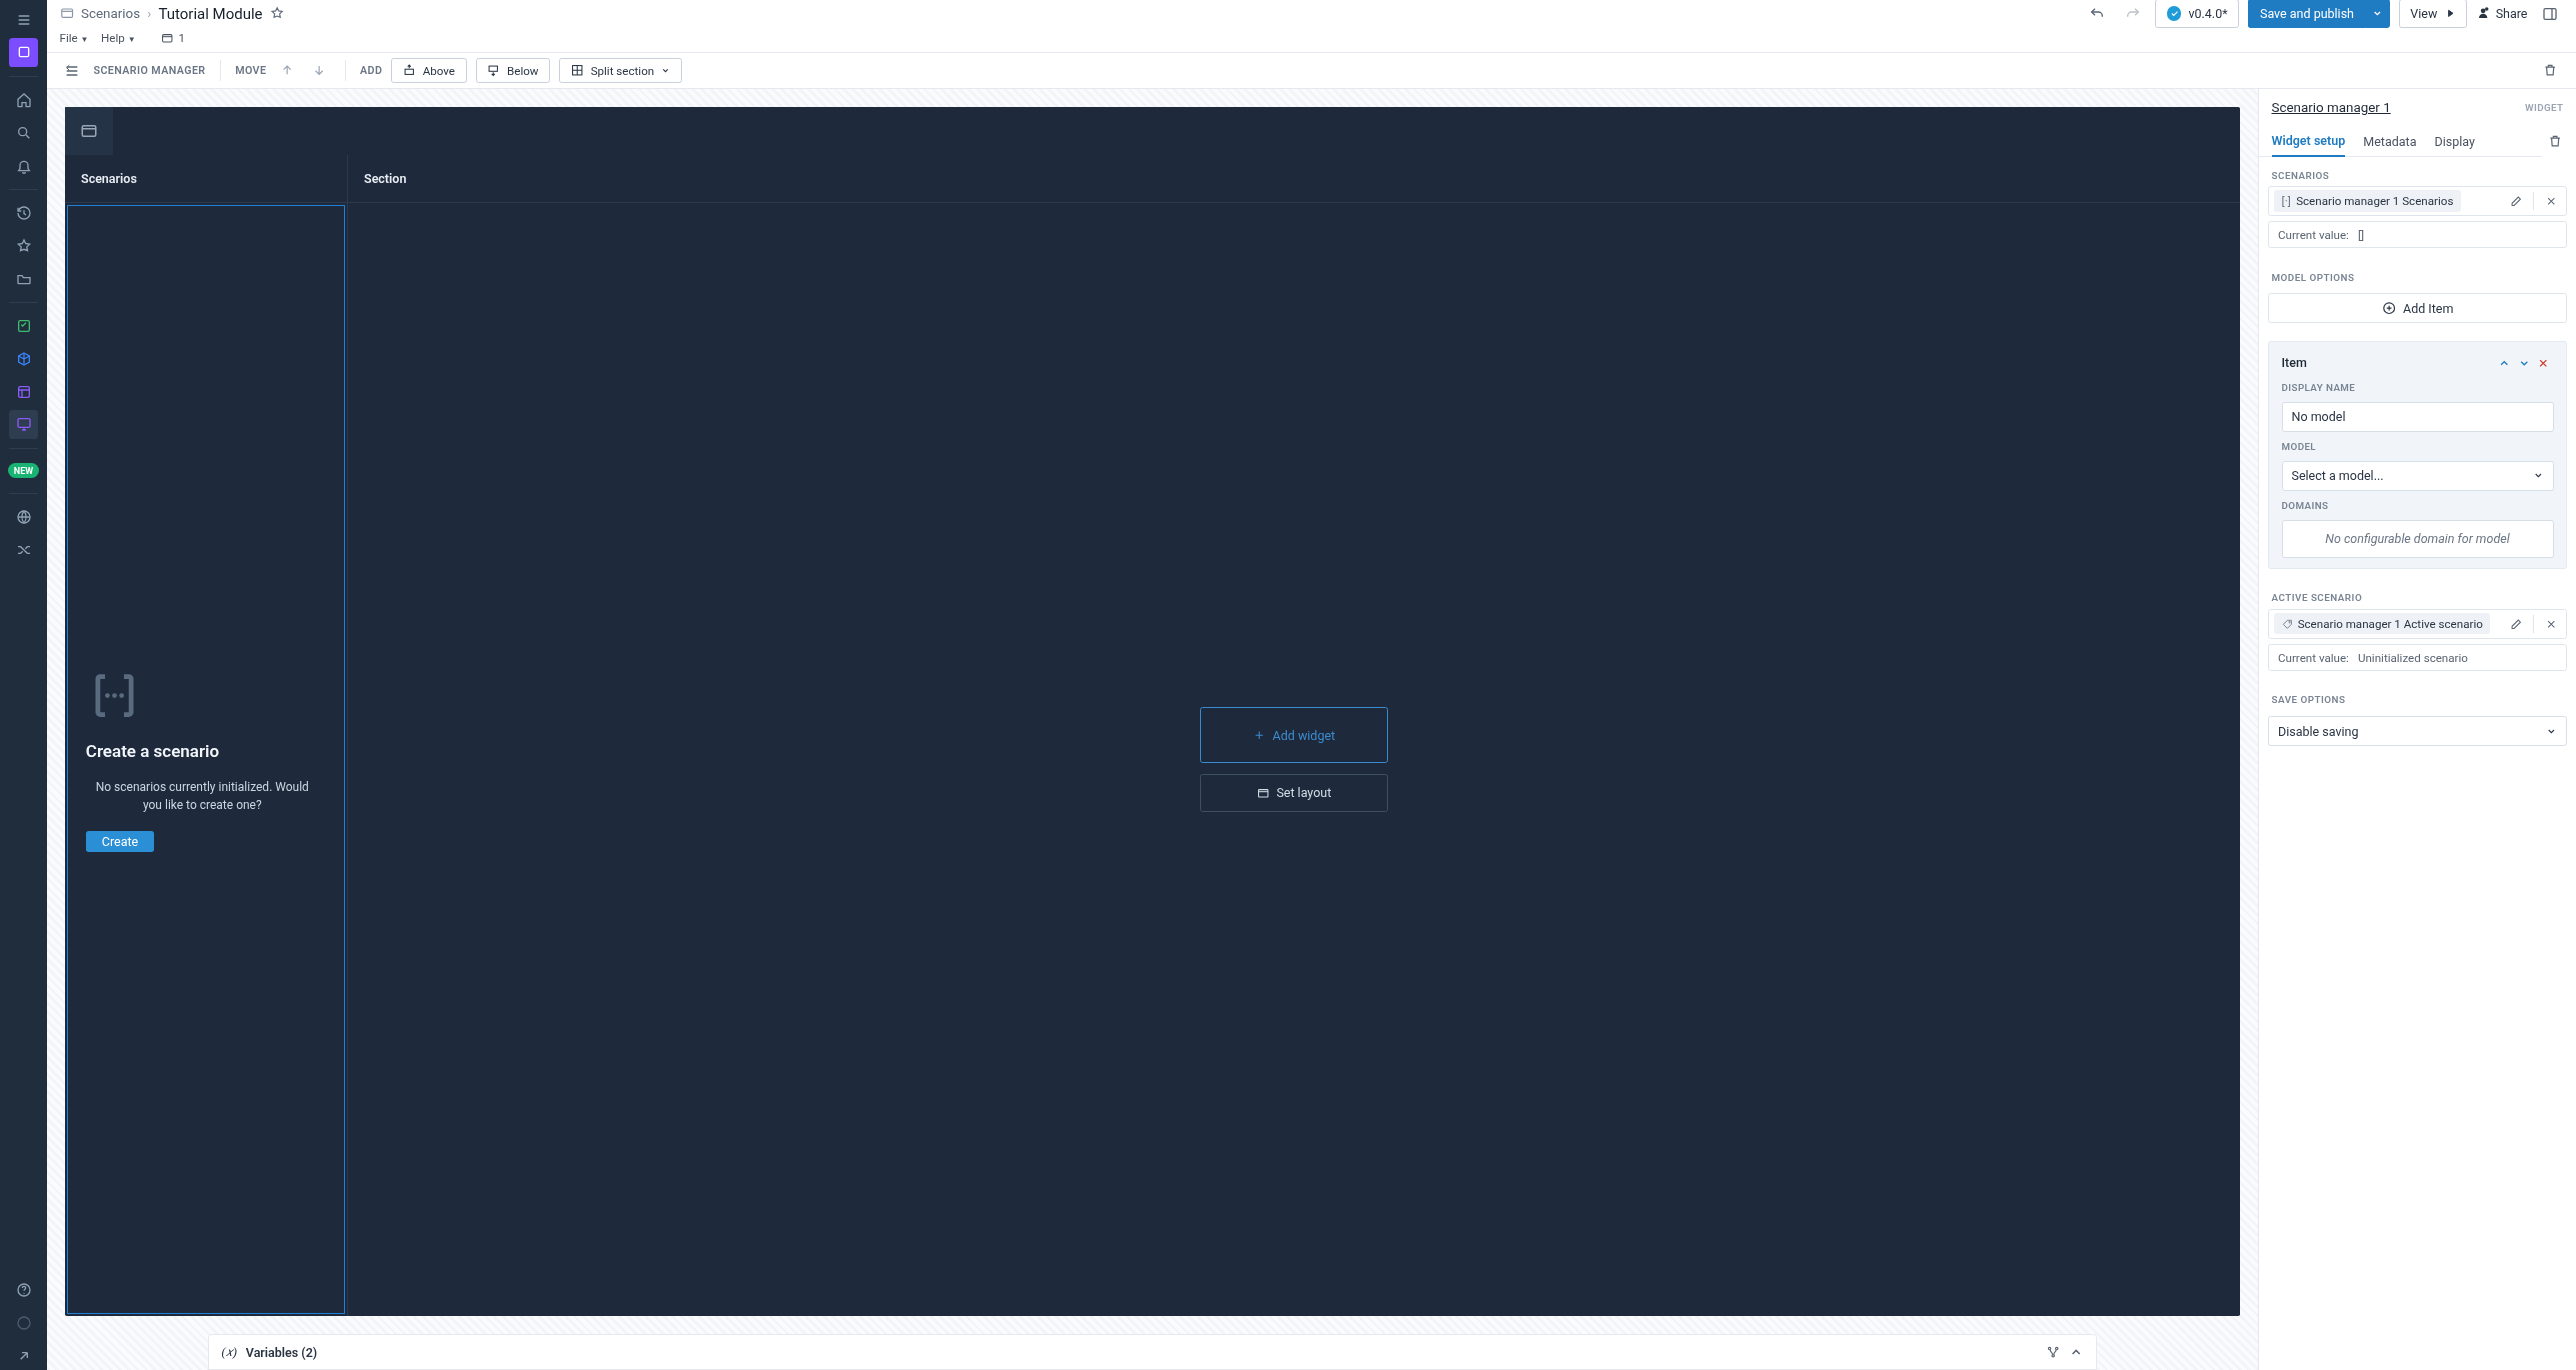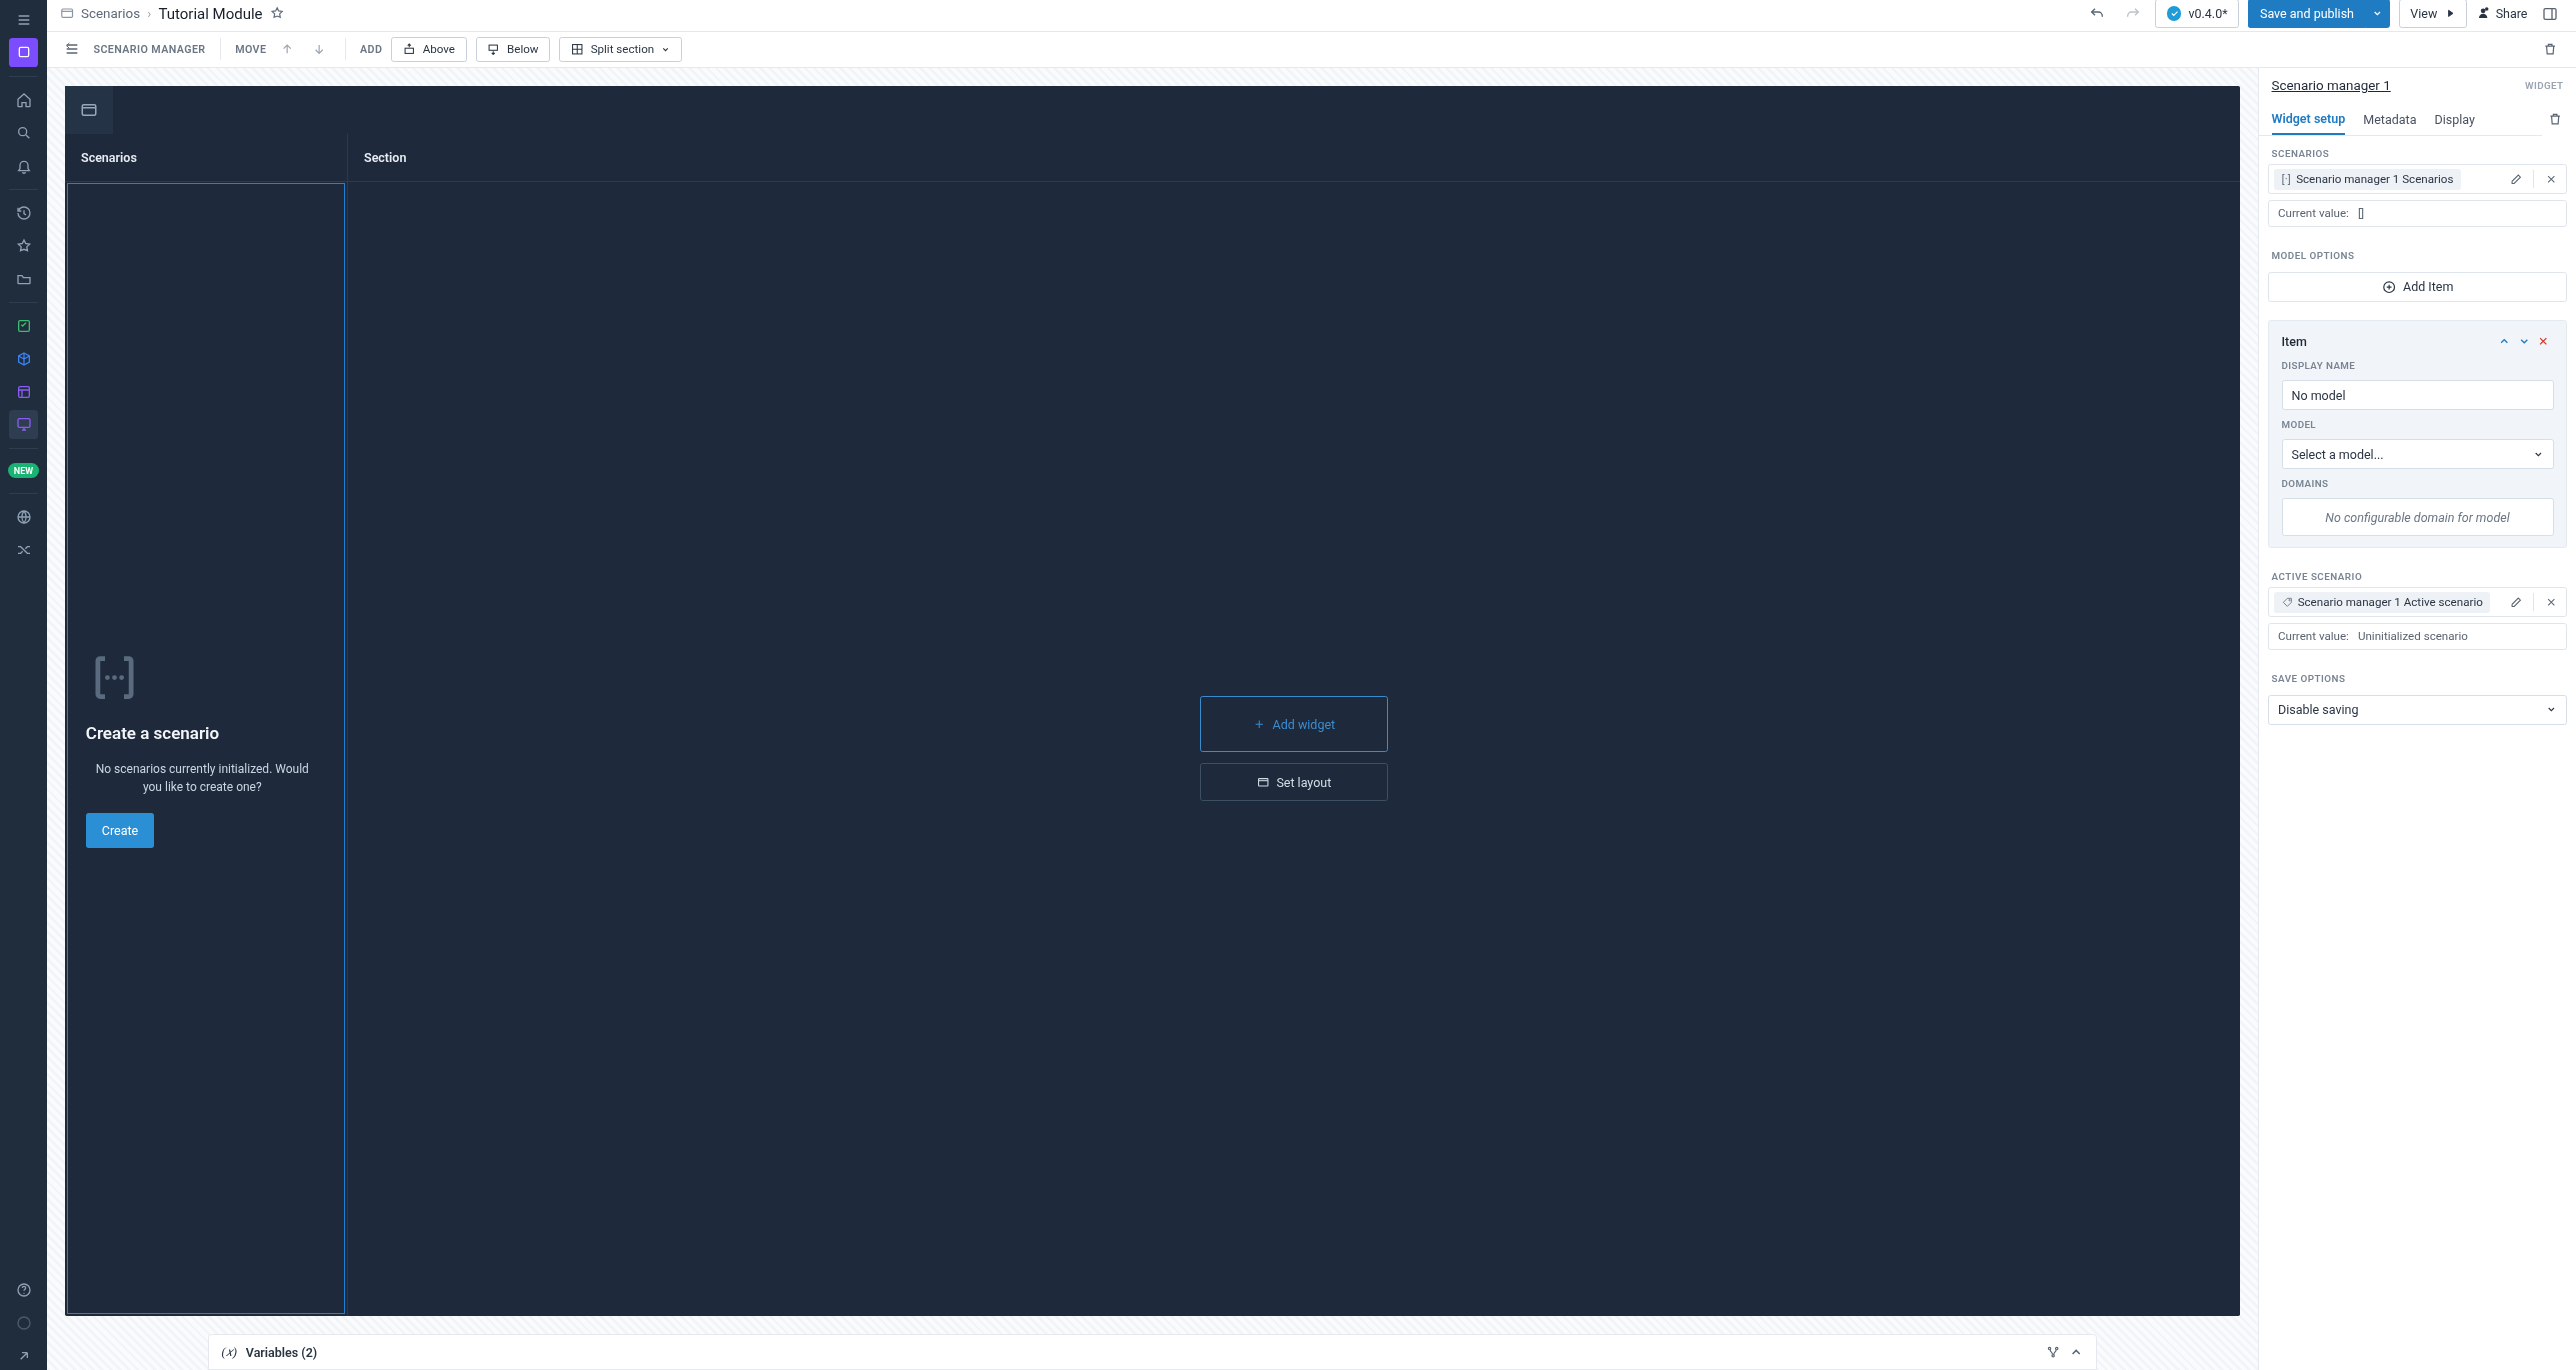--- a/index.html
+++ b/index.html
@@ -53,21 +53,21 @@
 .canvas .cols { display:flex; flex:1; min-height:0; }
 .canvas .col { display:flex; flex-direction:column; }
 .canvas .c1 { width:283px; border-right:0.9px solid #2c3a4e; }
 .canvas .c2 { flex:1; }
 .canvas .col-head { height:48px; display:flex; align-items:center; padding:0 16px; color:#e8edf3; font-size:12.5px; font-weight:600; border-bottom:0.9px solid #2c3a4e; }
 .canvas .c1-body { flex:1; padding:1.8px; }
 .scenario-box { height:100%; border:1.8px solid #1f82d6; display:flex; flex-direction:column; align-items:flex-start; justify-content:center; text-align:center; padding:18px; gap:17px; }
 .scenario-box .big-icon { color:#5a6b80; }
 .scenario-box h3 { color:#f2f5f9; font-size:17px; font-weight:600; }
 .scenario-box p { color:#cbd5e1; font-size:12px; line-height:1.5; max-width:233px; }
-.scenario-box .create-btn { background:#2b8fd6; color:#fff; border:none; border-radius:2.7px; padding:10px 16px; font-size:12.5px; cursor:pointer; }
+.scenario-box .create-btn { background:#2b8fd6; color:#fff; border:none; border-radius:2.7px; padding:3px 16px; font-size:12.5px; cursor:pointer; }
 .canvas .c2-body { flex:1; display:flex; flex-direction:column; align-items:center; justify-content:center; gap:10.7px; }
 .ghost-btn { width:188px; height:56px; border:0.9px solid #3b8bcf; background:transparent; color:#3b8bcf; display:flex; align-items:center; justify-content:center; gap:7.2px; font-size:12.5px; border-radius:2.7px; cursor:pointer; }
 .ghost2 { width:188px; height:38px; border:0.9px solid #3f4f63; background:transparent; color:#d4dce6; display:flex; align-items:center; justify-content:center; gap:7.2px; font-size:12.5px; border-radius:2.7px; cursor:pointer; }
 
 
 .vars-bar { height:36px; background:#fff; border:0.9px solid #e5e9ef; border-radius:3.6px 3.6px 0 0; margin:0 161px; display:flex; align-items:center; padding:0 12.5px; gap:9px; color:#2a3544; font-size:12.5px; }
 .vars-bar .spacer { flex:1; }
 
 
 .rpanel { width:318px; border-left:0.9px solid #e5e9ef; display:flex; flex-direction:column; overflow:auto; }
@@ -272,20 +272,32 @@
             </svg>
           <span>Share</span>
         </div>
         <div class="iconbtn">
             <svg width="16" height="16" viewBox="0 0 24 24" fill="none" stroke="currentColor" stroke-width="2">
               <rect x="3" y="4" width="18" height="16" rx="2"></rect>
               <path d="M15 4v16"></path>
             </svg>
           </div>
       </div>
+      <div class="row2">
+        <span class="menu"><span>File</span> <span style="font-size:8px;">▼</span></span>
+        <span class="menu"><span>Help</span> <span style="font-size:8px;">▼</span></span>
+        <span class="sep"></span>
+        <span class="menu" style="gap:5.4px; display:flex; align-items:center;">
+          <svg width="12.5" height="12.5" viewBox="0 0 24 24" fill="none" stroke="currentColor" stroke-width="2">
+              <rect x="3" y="5" width="18" height="14" rx="2"></rect>
+              <path d="M3 9h18"></path>
+            </svg>
+          <span>1</span>
+        </span>
+      </div>
     </div>
 
     <div class="toolbar">
       <div class="collapse">
           <svg width="16" height="16" viewBox="0 0 24 24" fill="none" stroke="currentColor" stroke-width="2">
             <path d="M4 6h16M4 12h16M4 18h16"></path>
             <path d="M8 3l-4 4 4 4" stroke-width="1.5"></path>
           </svg>
         </div>
       <span class="label">SCENARIO MANAGER</span>

